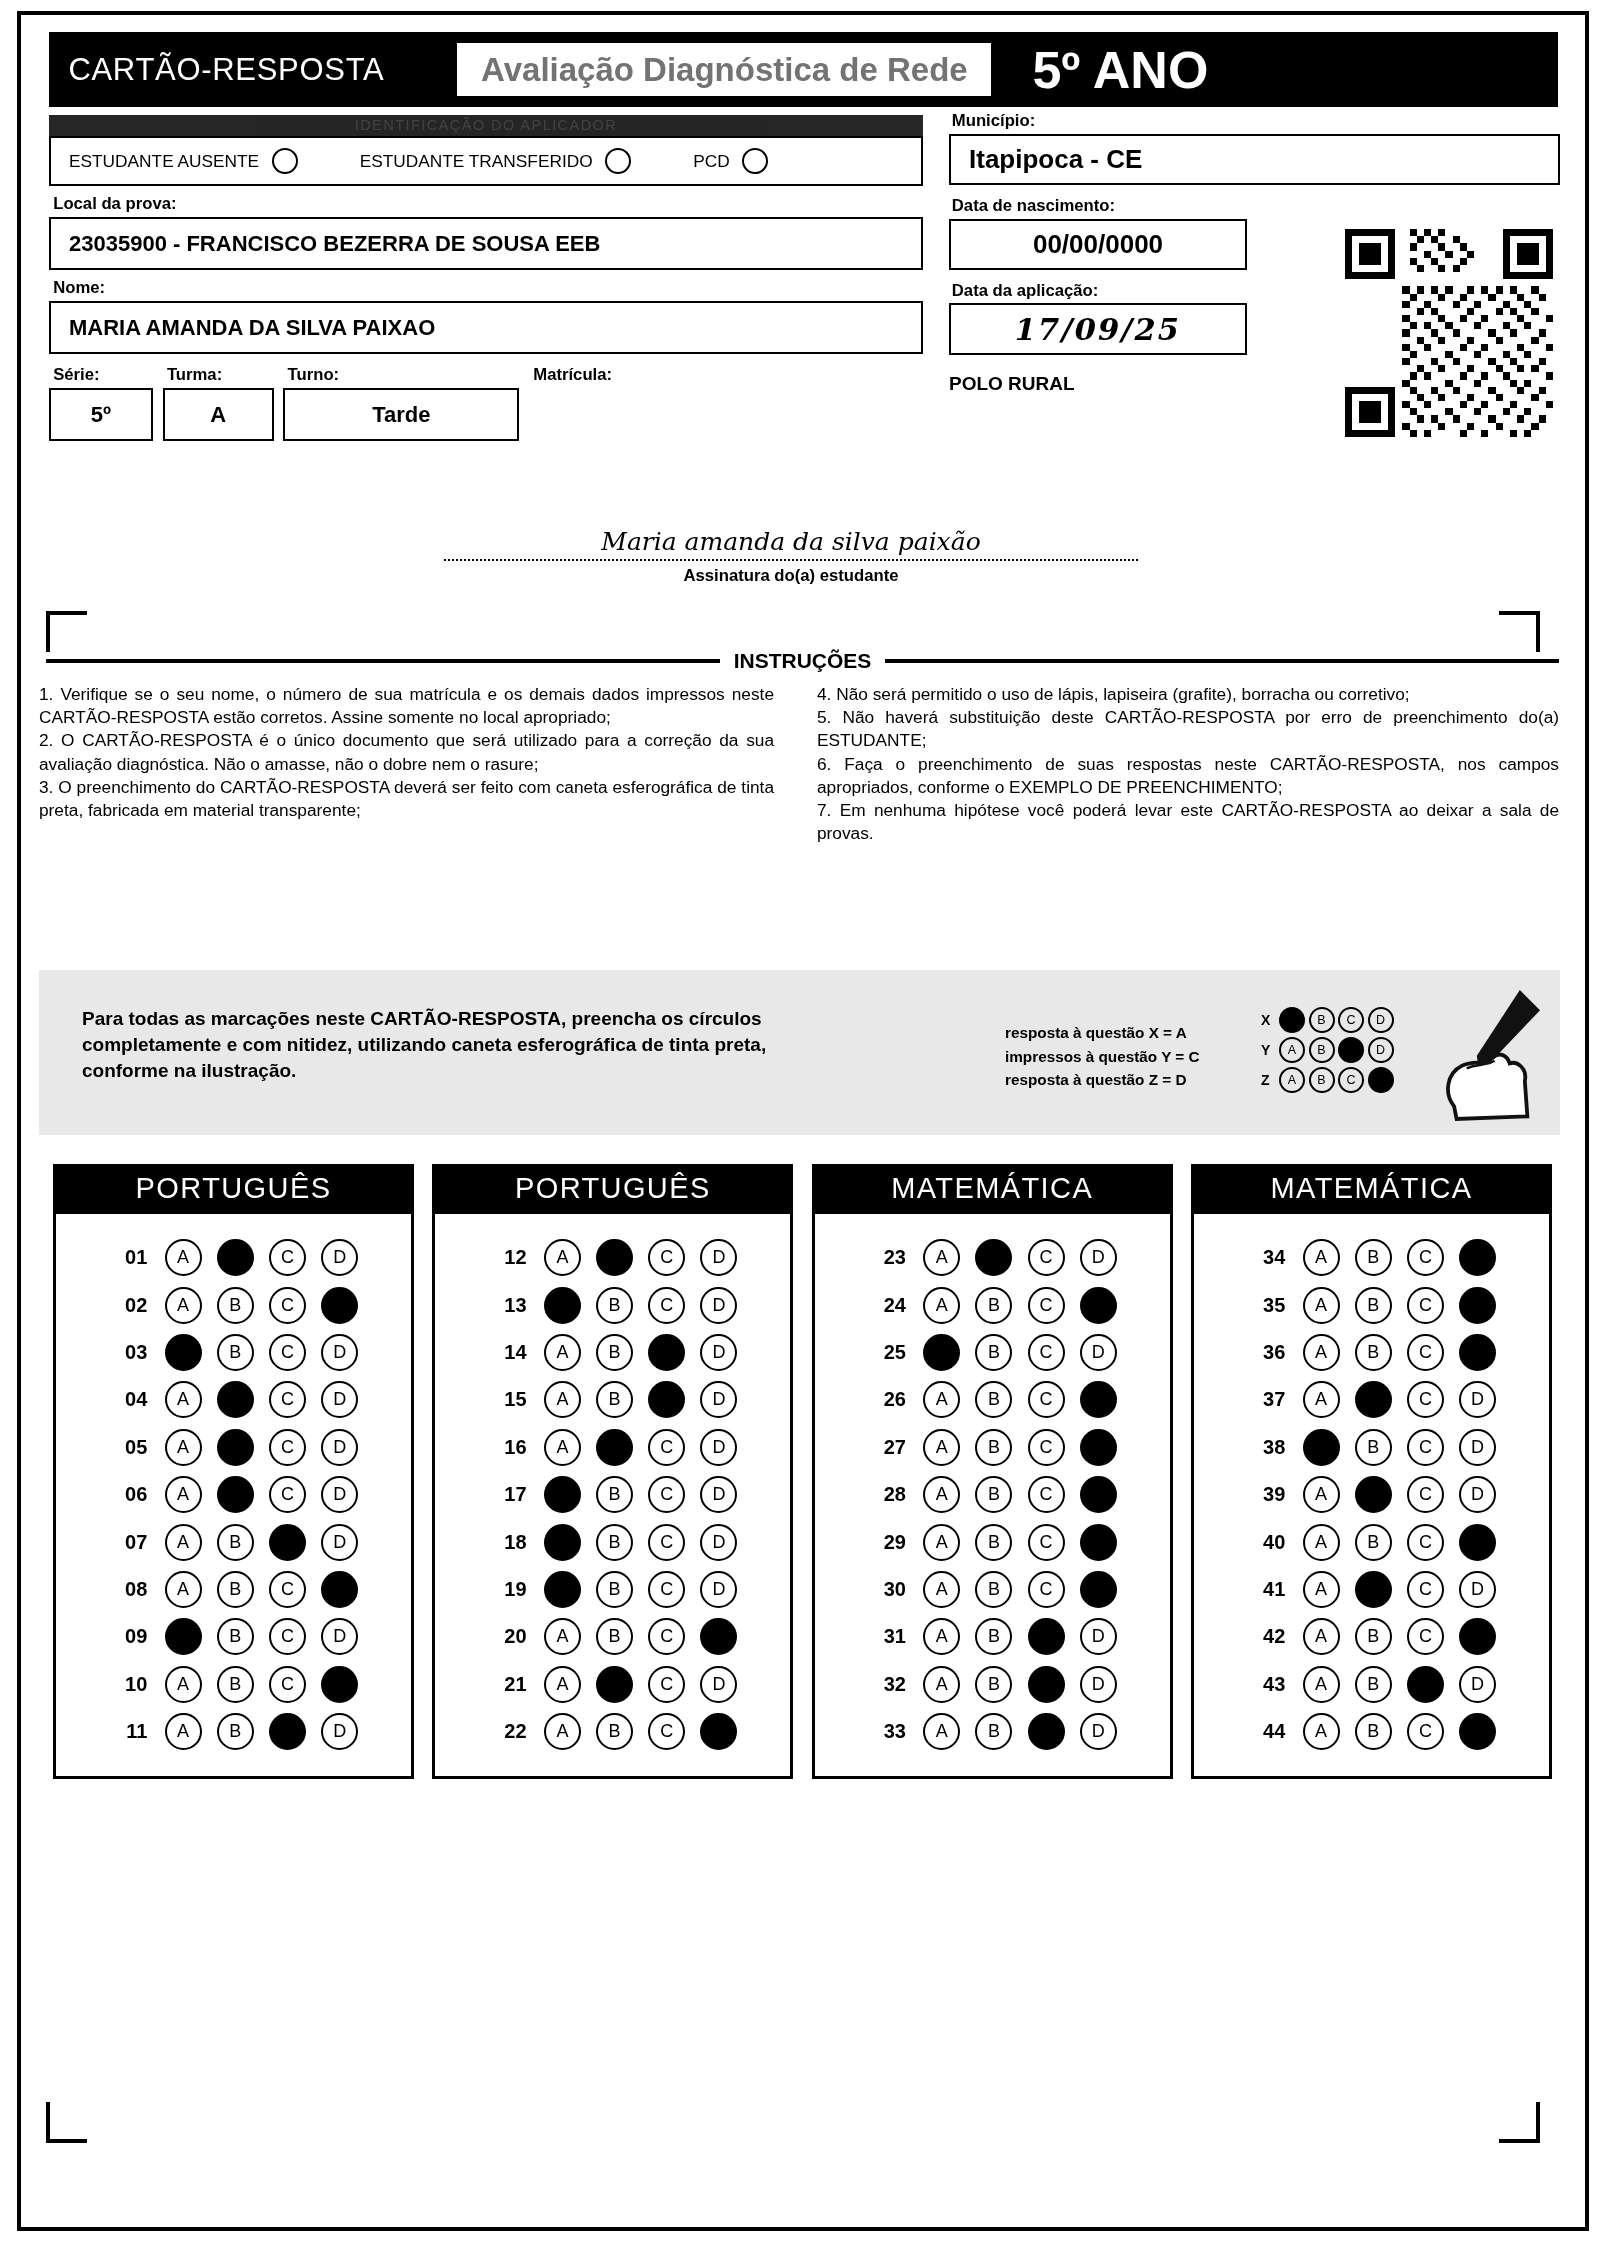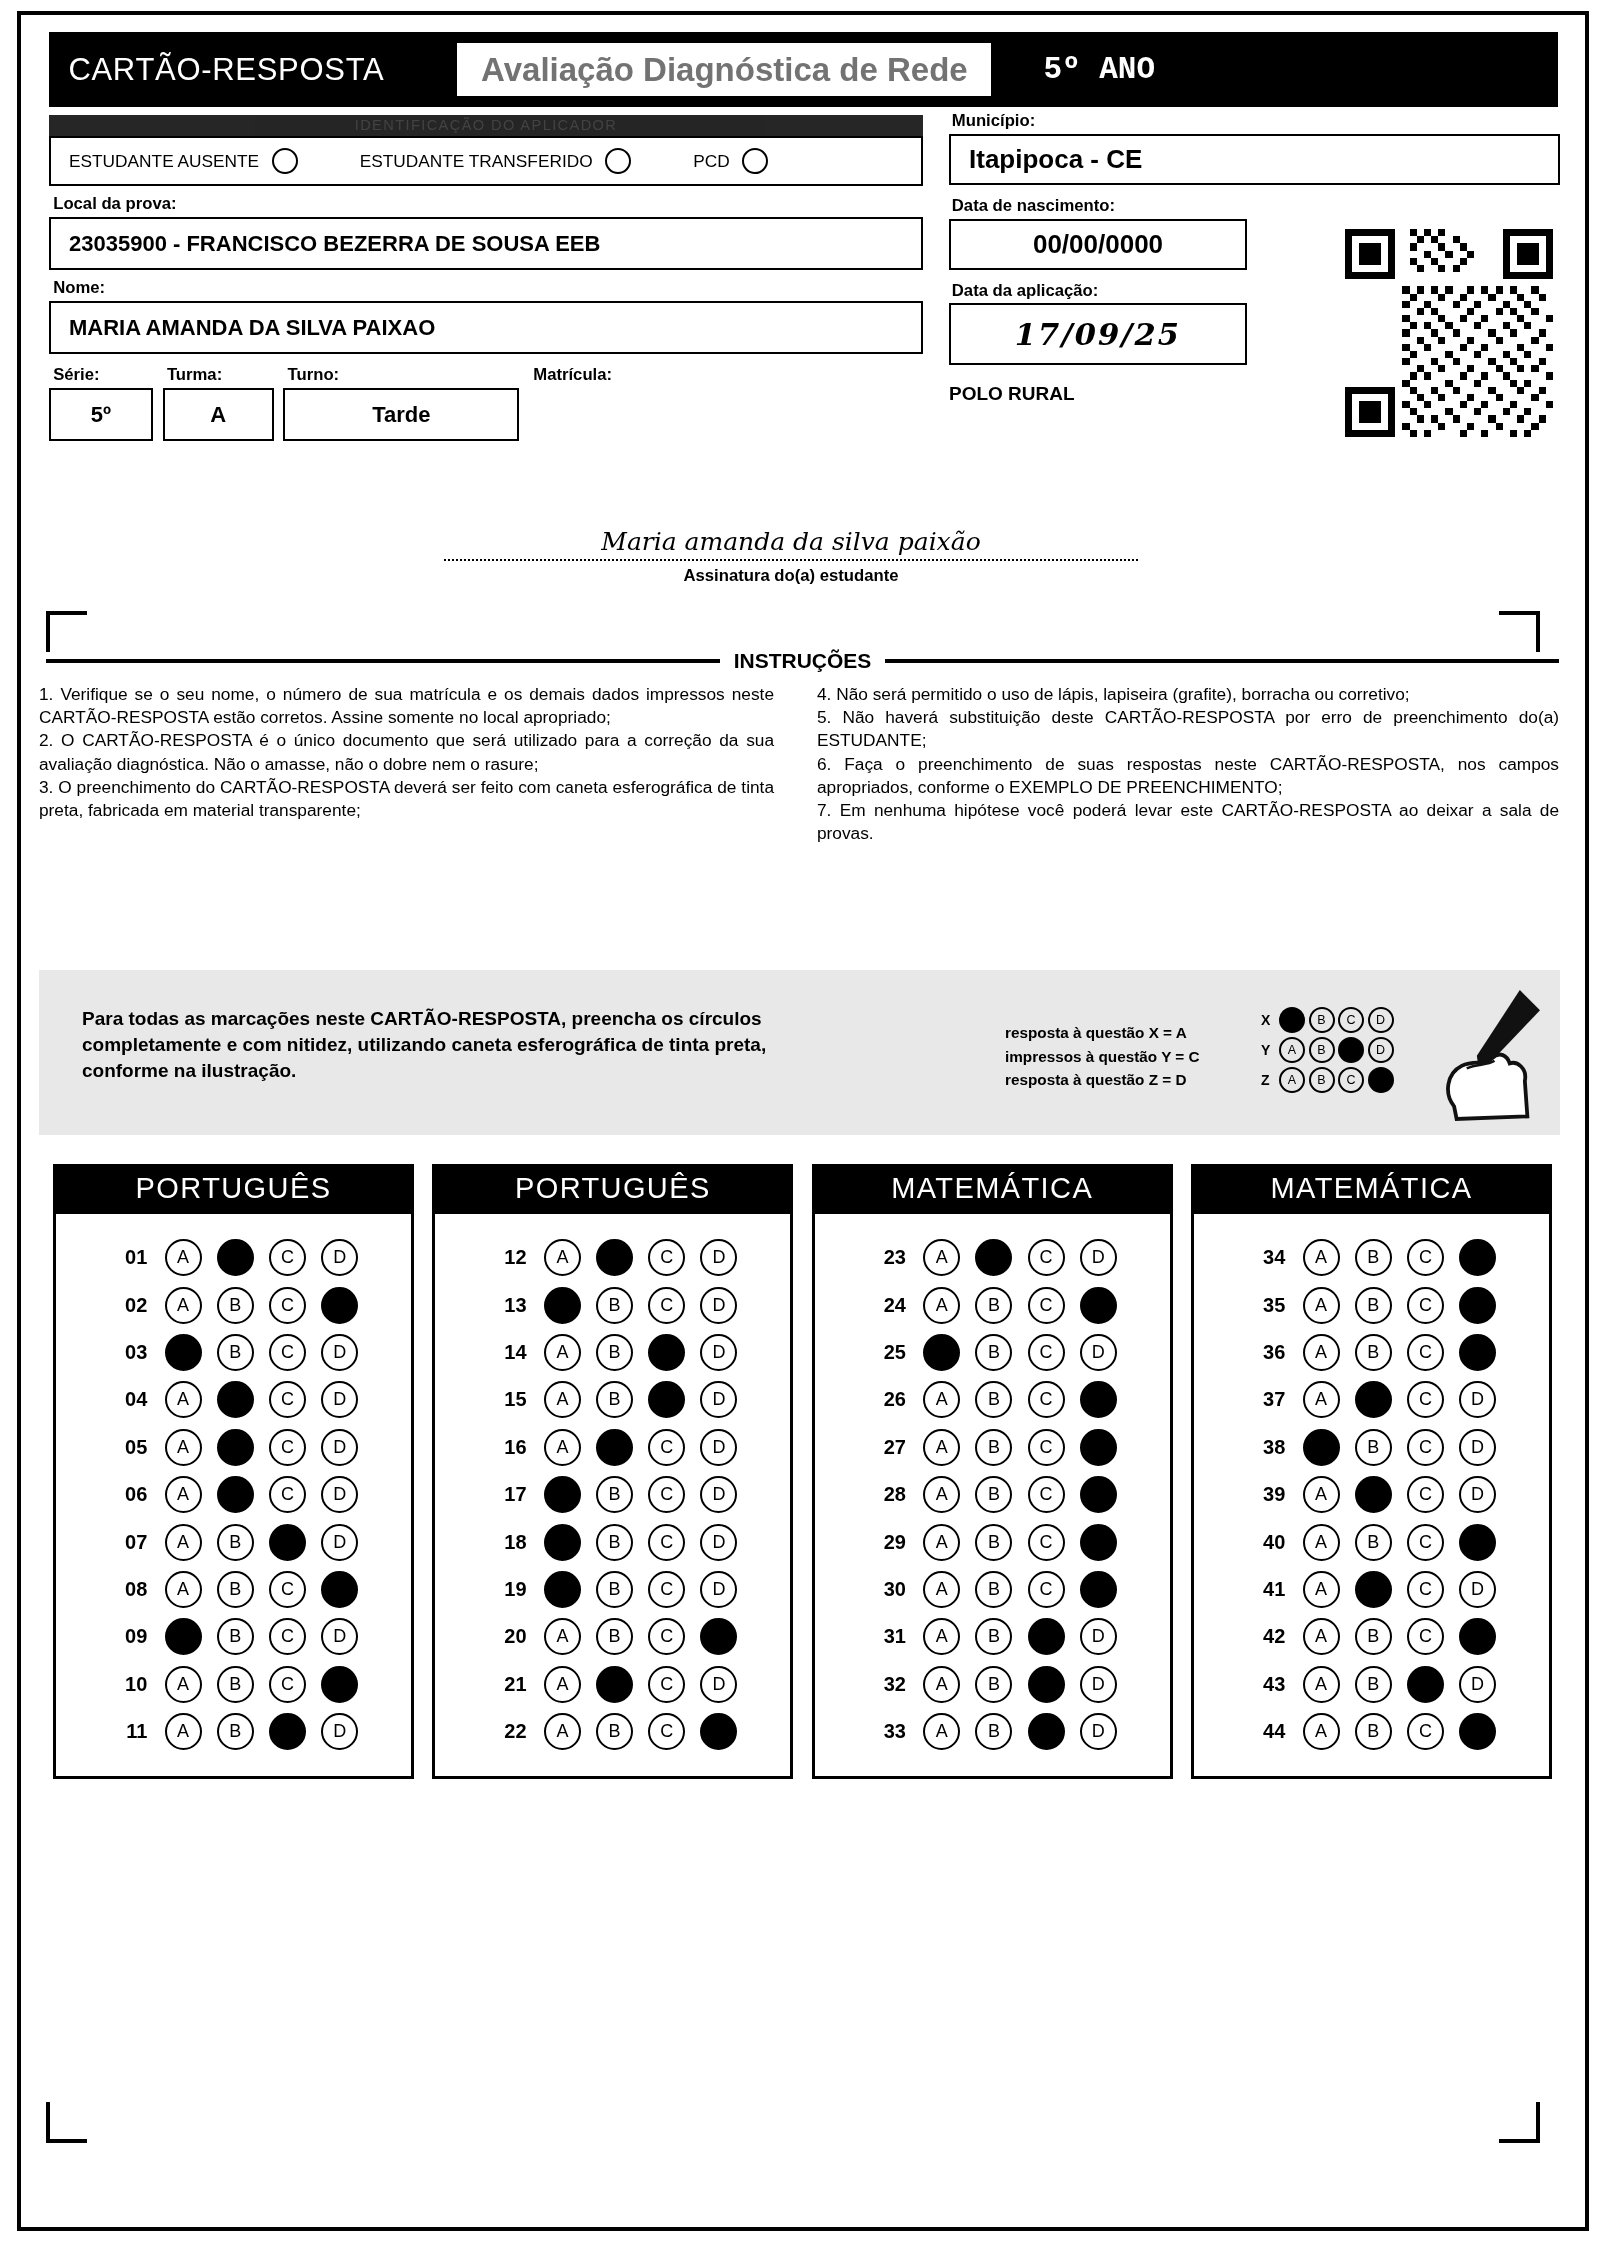--- a/index.html
+++ b/index.html
@@ -4,21 +4,21 @@
 <style>
   html,body{margin:0;padding:0;background:#fff;}
   body{font-family:"Liberation Sans",sans-serif;color:#000;}
   .sheet{position:relative;width:1624px;height:2261px;background:#fff;box-sizing:border-box;}
   .page-border{position:absolute;left:16.7px;top:11px;width:1572px;height:2220px;border:4.2px solid #000;box-sizing:border-box;}
 
   
   .hdr{position:absolute;left:49px;top:32px;width:1509px;height:75px;background:#000;display:flex;align-items:center;}
   .hdr-left{color:#fff;font-size:31px;letter-spacing:0.7px;padding-left:19.4px;width:389px;}
   .hdr-mid{background:#fff;color:#737373;font-size:33px;font-weight:bold;height:53px;display:flex;align-items:center;justify-content:center;width:534px;}
-  .hdr-right{color:#fff;font-size:31px;font-weight:bold;padding-left:52px;font-family:Liberation Mono, monospace;}
+  .hdr-right{color:#fff;font-size:52px;font-weight:bold;padding-left:41px;}
 
   
   .idblock{position:absolute;left:49px;top:115px;width:874px;}
   .ident-bar{background:#000;color:#222;height:21px;font-size:14.6px;text-align:center;letter-spacing:1.4px;line-height:21px;opacity:.85;}
   .absbox{border:2.8px solid #000;height:50px;display:flex;align-items:center;box-sizing:border-box;}
   .absitem{display:flex;align-items:center;font-size:17.3px;}
   .circle{width:26px;height:26px;border:2.8px solid #000;border-radius:50%;display:inline-block;margin-left:12.5px;box-sizing:border-box;}
   .lbl{font-size:16.7px;font-weight:bold;margin:8.3px 0 2.8px 4.2px;}
   .field{border:2.8px solid #000;height:53px;display:flex;align-items:center;padding-left:18px;font-size:22px;font-weight:bold;box-sizing:border-box;}
 
@@ -129,21 +129,21 @@
   </div>
 
   <div class="rcol">
     <div class="lbl" style="margin:0 0 2.8px 2.8px;">Município:</div>
     <div class="rfield" style="width:611px;">Itapipoca - CE</div>
 
     <div class="lbl" style="margin:11px 0 2.8px 2.8px;">Data de nascimento:</div>
     <div class="rfield" style="width:298px;justify-content:center;padding-left:0;">00/00/0000</div>
 
     <div class="lbl" style="margin:11px 0 2.8px 2.8px;">Data da aplicação:</div>
-    <div class="rfield hand" style="width:298px;justify-content:center;padding-left:0;height:62px;">17/09/25</div>
+    <div class="rfield hand" style="width:298px;justify-content:center;padding-left:0;height:52px;">17/09/25</div>
 
     <div class="polo">POLO RURAL</div>
   </div>
 
   <div class="qr">
     <svg width="208" height="208" viewBox="0 0 29 29" shape-rendering="crispEdges">
       <rect width="29" height="29" fill="#fff"></rect>
       <g fill="#000">
         <rect x="0" y="0" width="7" height="1"></rect>
           <rect x="0" y="6" width="7" height="1"></rect>

